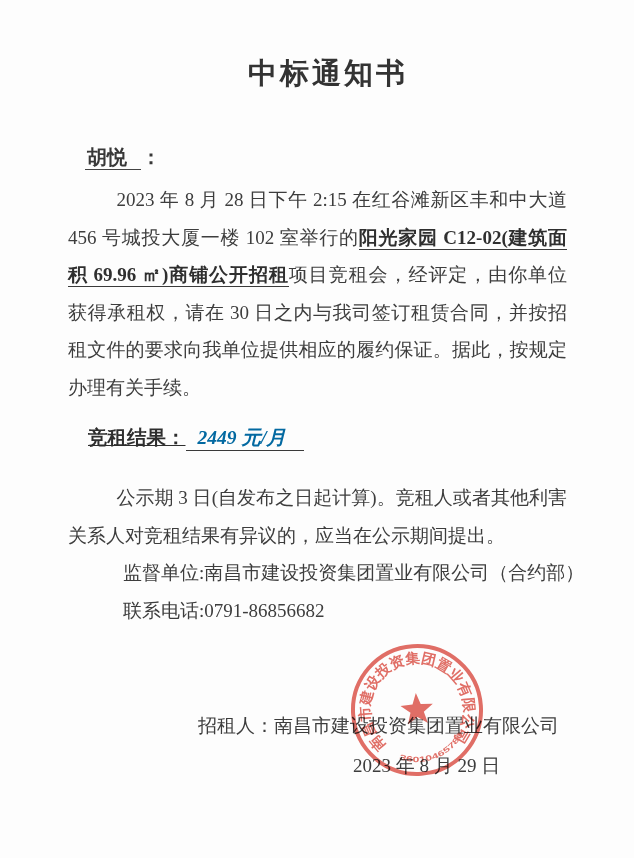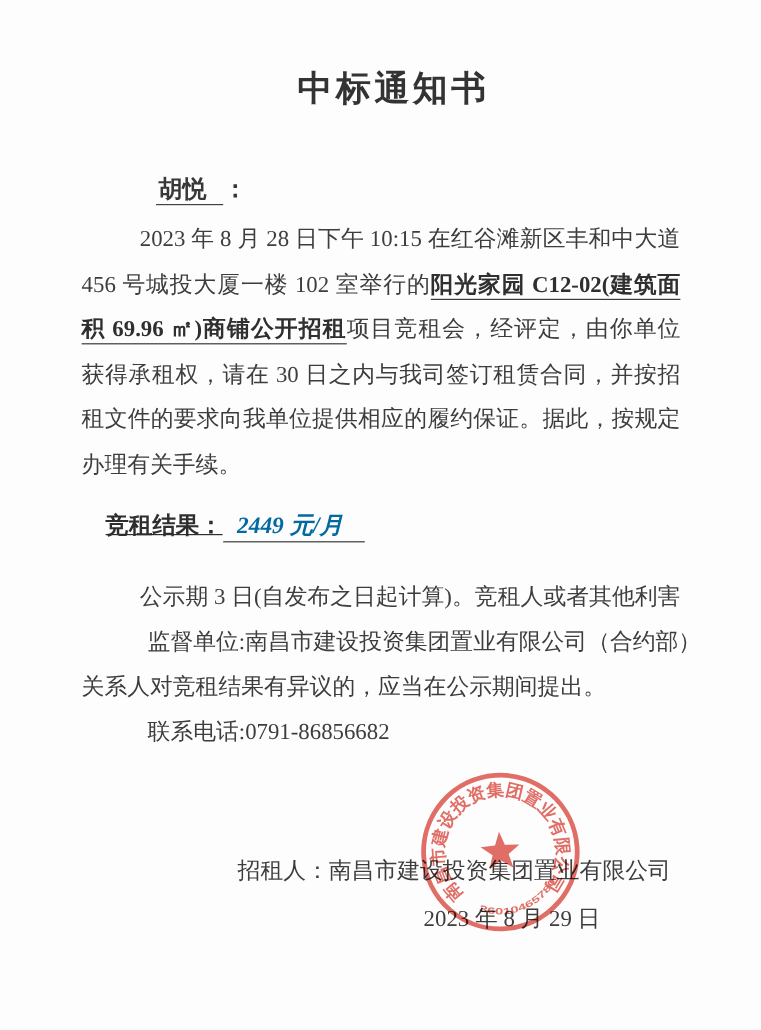--- a/index.html
+++ b/index.html
@@ -22,21 +22,21 @@
     font-size:29px;font-weight:700;
     letter-spacing:3px;color:#333;
     margin:0;
     padding-left:11px;
   }
   .salutation{
     top:144px;left:85px;
     font-size:20px;font-weight:700;color:#383838;
   }
   .uline{border-bottom:1.6px solid #434343;}
-  .recipient{padding:0 14px 1px 2px;margin-left:45px;}
+  .recipient{padding:0 14px 1px 2px;}
   .bodyblock{
     left:68px;width:499px;
     font-size:19px;
     color:#3d3d3d;
   }
   .para1{top:181px;}
   .para2{top:479px;}
   .line{
     height:37.6px;line-height:37.6px;
     white-space:nowrap;
@@ -83,36 +83,36 @@
 
 <div class="page">
 
   <h1 class="abs title">中标通知书</h1>
 
   <div class="abs salutation">
     <span class="uline recipient">胡悦</span><span>：</span>
   </div>
 
   <div class="abs bodyblock para1">
-    <div class="line ind just"><span>2023 年 8 月 28 日下午 10:15 在红谷滩新区丰和中大道</span></div>
+    <div class="line ind just"><span>2023 年 8 月 28 日下午 2:15 在红谷滩新区丰和中大道</span></div>
     <div class="line just"><span>456 号城投大厦一楼 102 室举行的</span><span class="boldul">阳光家园 C12-02(建筑面</span></div>
     <div class="line just"><span class="boldul">积 69.96 ㎡)商铺公开招租</span><span>项目竞租会，经评定，由你单位</span></div>
     <div class="line just"><span>获得承租权，请在 30 日之内与我司签订租赁合同，并按招</span></div>
     <div class="line just"><span>租文件的要求向我单位提供相应的履约保证。据此，按规定</span></div>
     <div class="line"><span>办理有关手续。</span></div>
   </div>
 
   <div class="abs result">
     <span class="label">竞租结果：</span><span class="value">2449 元/月</span>
   </div>
 
   <div class="abs bodyblock para2">
     <div class="line ind just"><span>公示期 3 日(自发布之日起计算)。竞租人或者其他利害</span></div>
+    <div class="line"><span>关系人对竞租结果有异议的，应当在公示期间提出。</span></div>
     <div class="line ind2"><span>监督单位:南昌市建设投资集团置业有限公司（合约部）</span></div>
-    <div class="line"><span>关系人对竞租结果有异议的，应当在公示期间提出。</span></div>
     <div class="line ind2"><span>联系电话:0791-86856682</span></div>
   </div>
 
   <div class="abs lessor">
     <span>招租人：</span><span>南昌市建设投资集团置业有限公司</span>
   </div>
 
   <div class="abs signdate">2023 年 8 月 29 日</div>
 
   <svg class="abs seal" viewBox="0 0 170 170" xmlns="http://www.w3.org/2000/svg">

